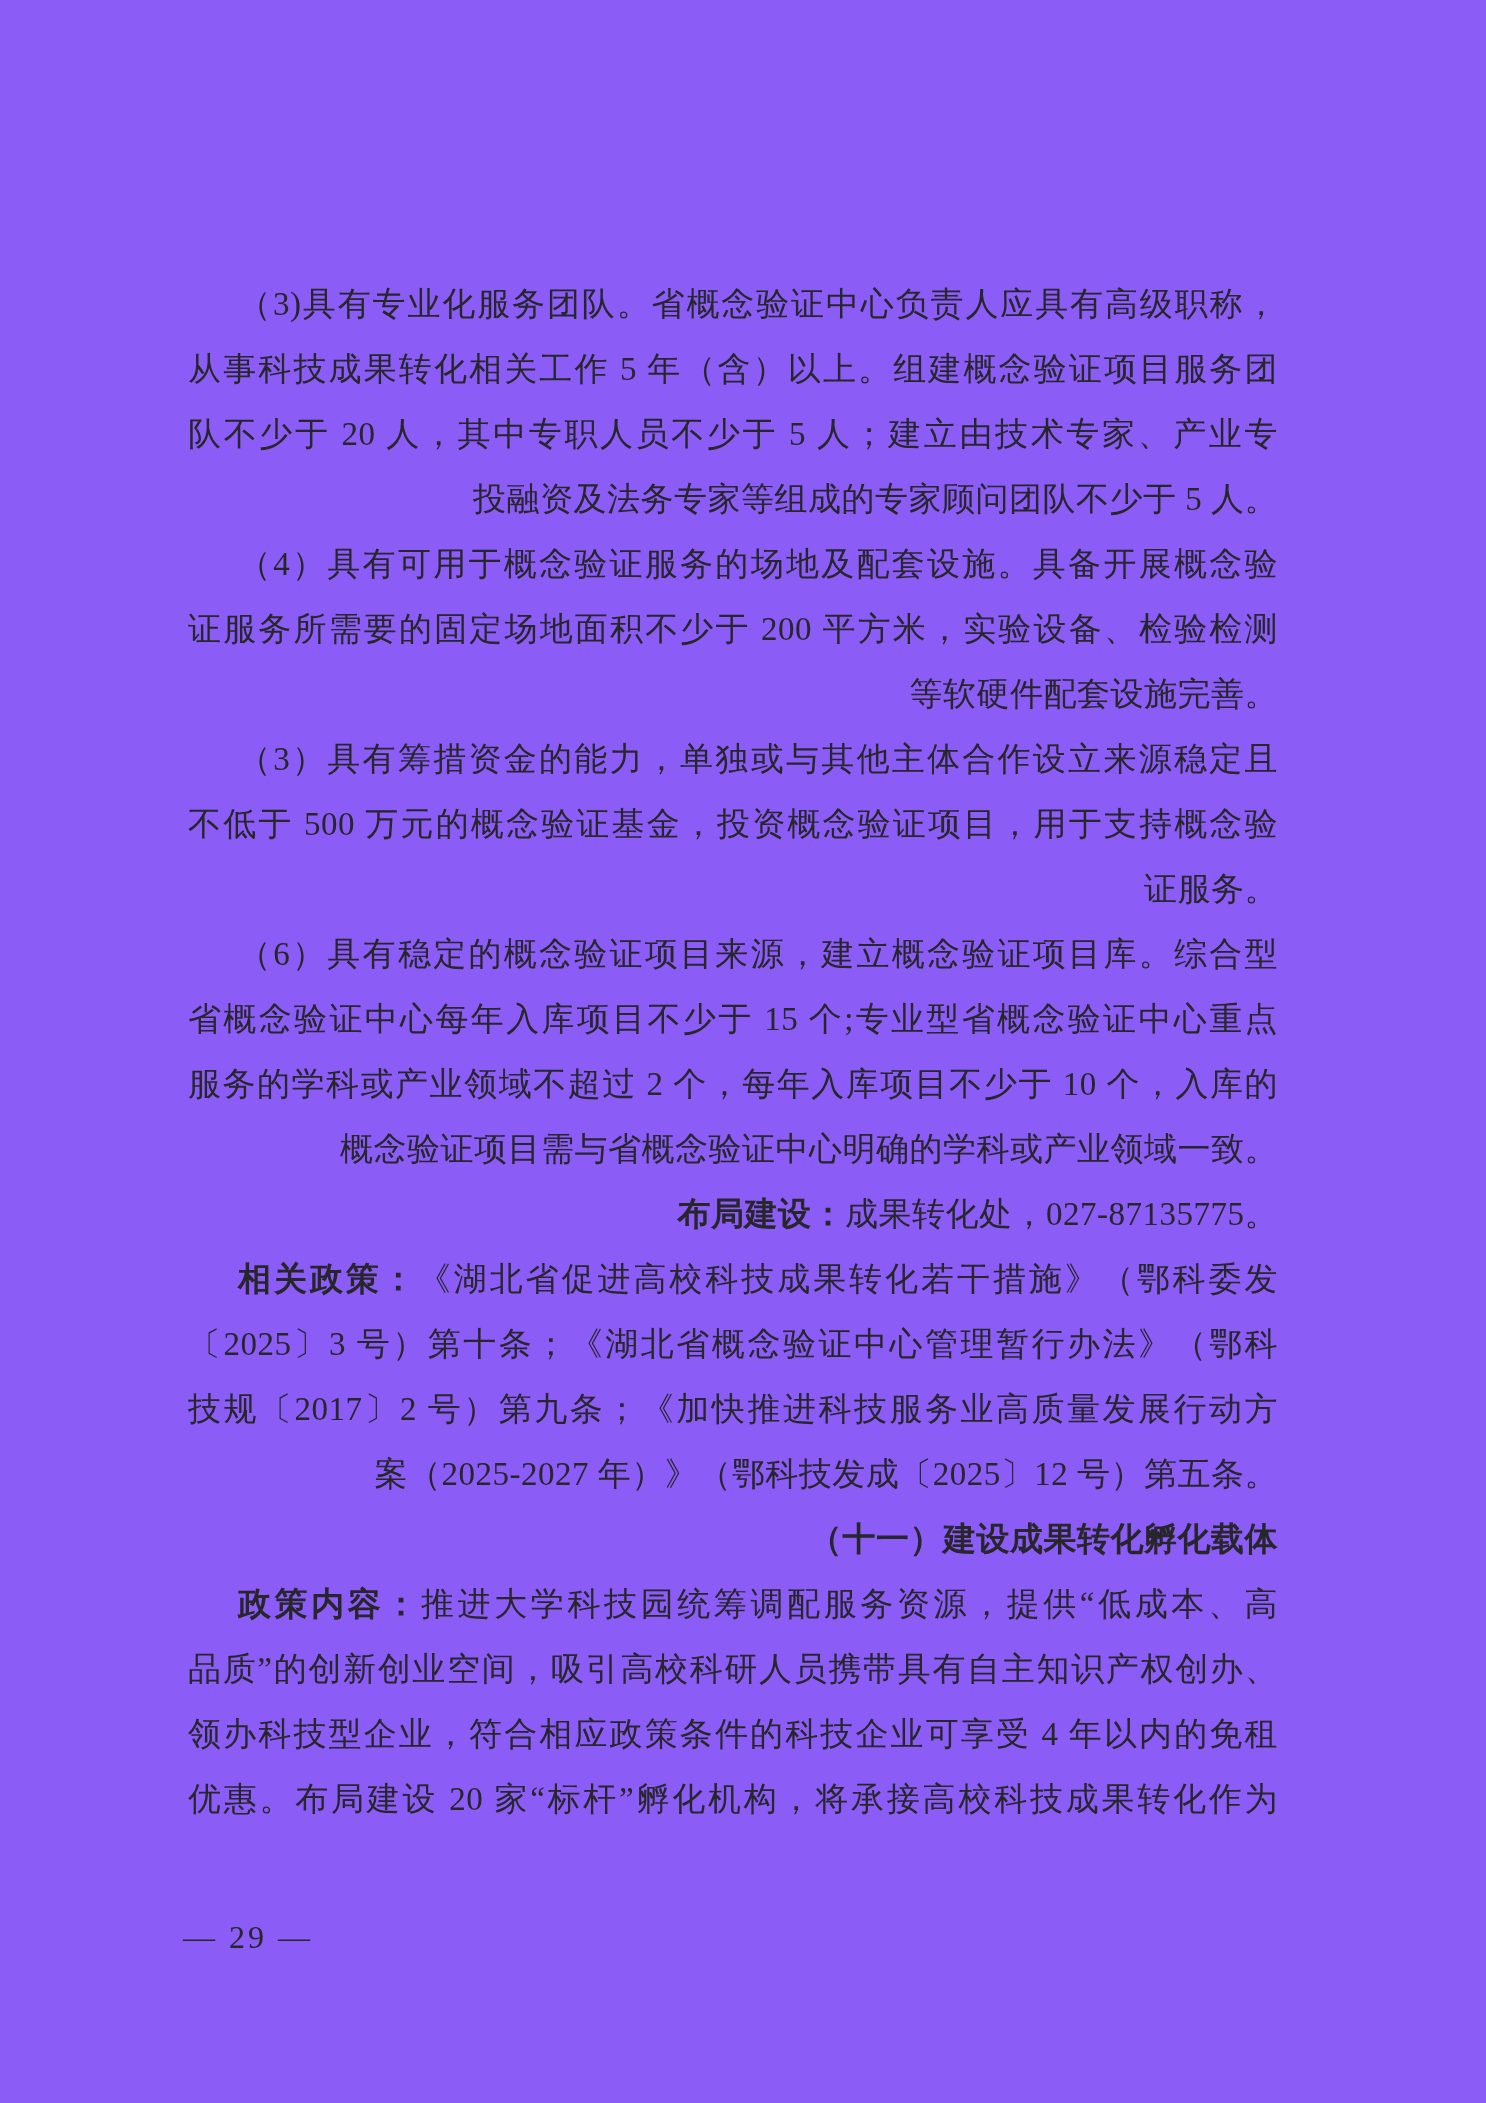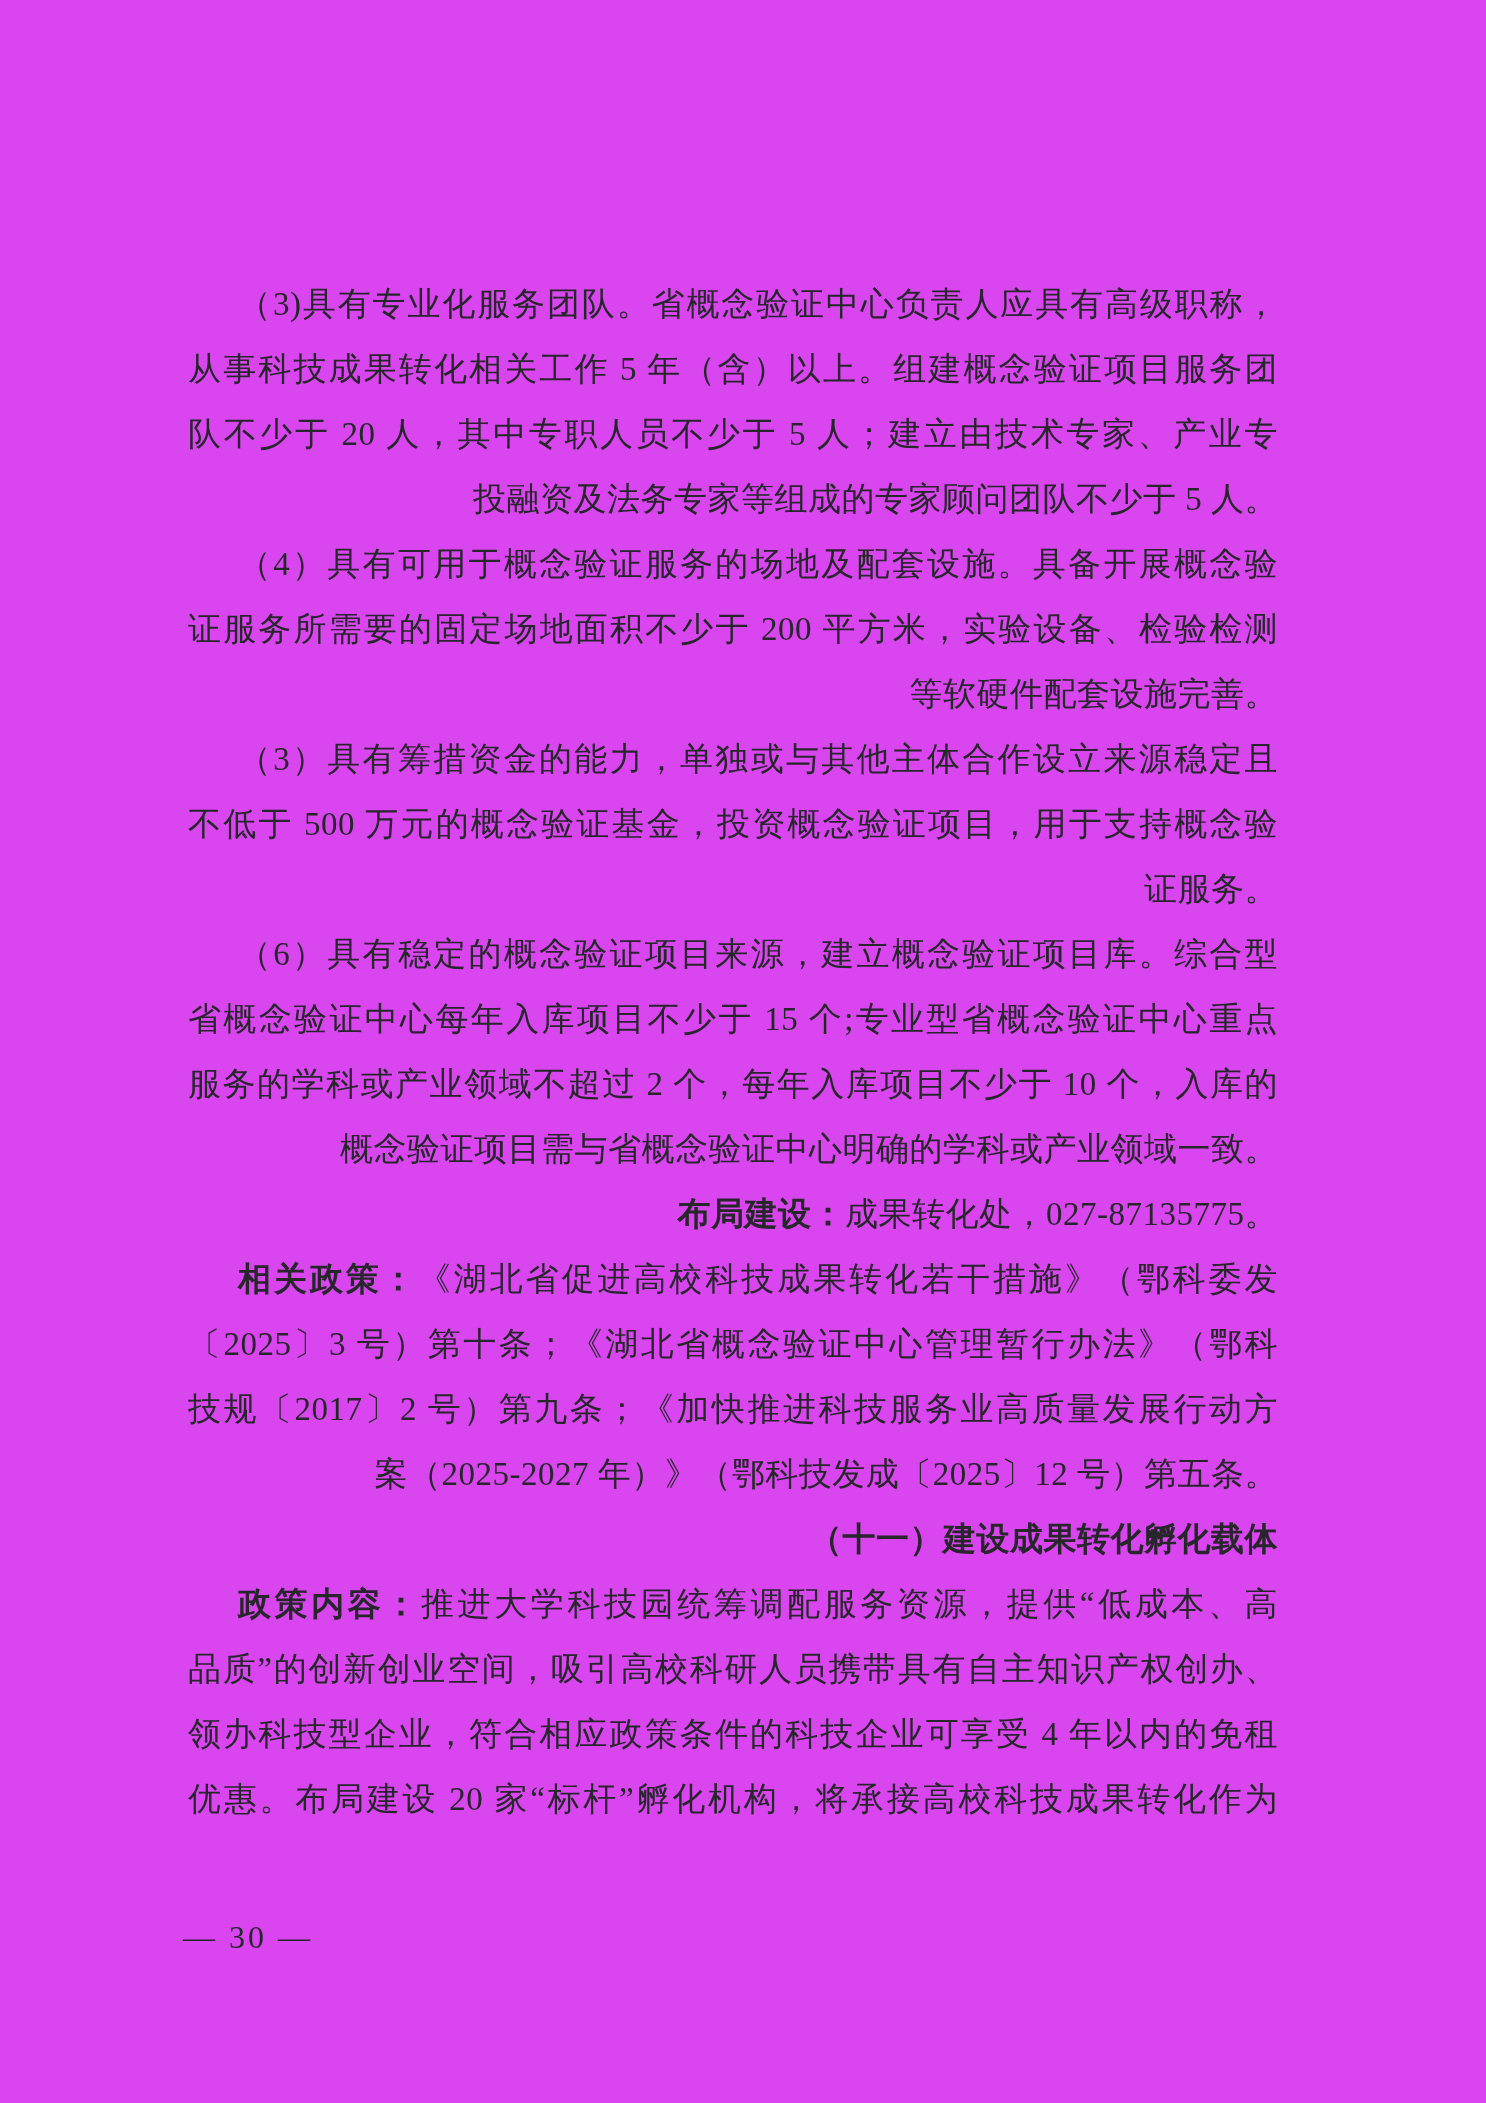--- a/index.html
+++ b/index.html
@@ -4,21 +4,21 @@
 <style>
   html, body {
     margin: 0;
     padding: 0;
     background: #ffffff;
   }
   .page {
     position: relative;
     width: 1486px;
     height: 2103px;
-    background: #d946ef;
+    background: #8b5cf6;
     overflow: hidden;
     font-family: "Liberation Serif", "DejaVu Serif", serif;
     color: #26262b;
   }
   .text-block {
     position: absolute;
     left: 188px;
     top: 272px;
     width: 1090px;
     font-size: 33px;
@@ -93,15 +93,15 @@
 
     <div class="line indent fill">
       <b class="lbl">政策内容：</b><span>推进大学科技园统筹调配服务资源，提供“低成本、高</span>
     </div>
     <div class="line fill">品质”的创新创业空间，吸引高校科研人员携带具有自主知识产权创办、</div>
     <div class="line fill">领办科技型企业，符合相应政策条件的科技企业可享受 4 年以内的免租</div>
     <div class="line fill">优惠。布局建设 20 家“标杆”孵化机构，将承接高校科技成果转化作为</div>
 
   </div>
 
-  <div class="page-num">— 30 —</div>
+  <div class="page-num">— 29 —</div>
 
 </div>
 
 </body></html>

